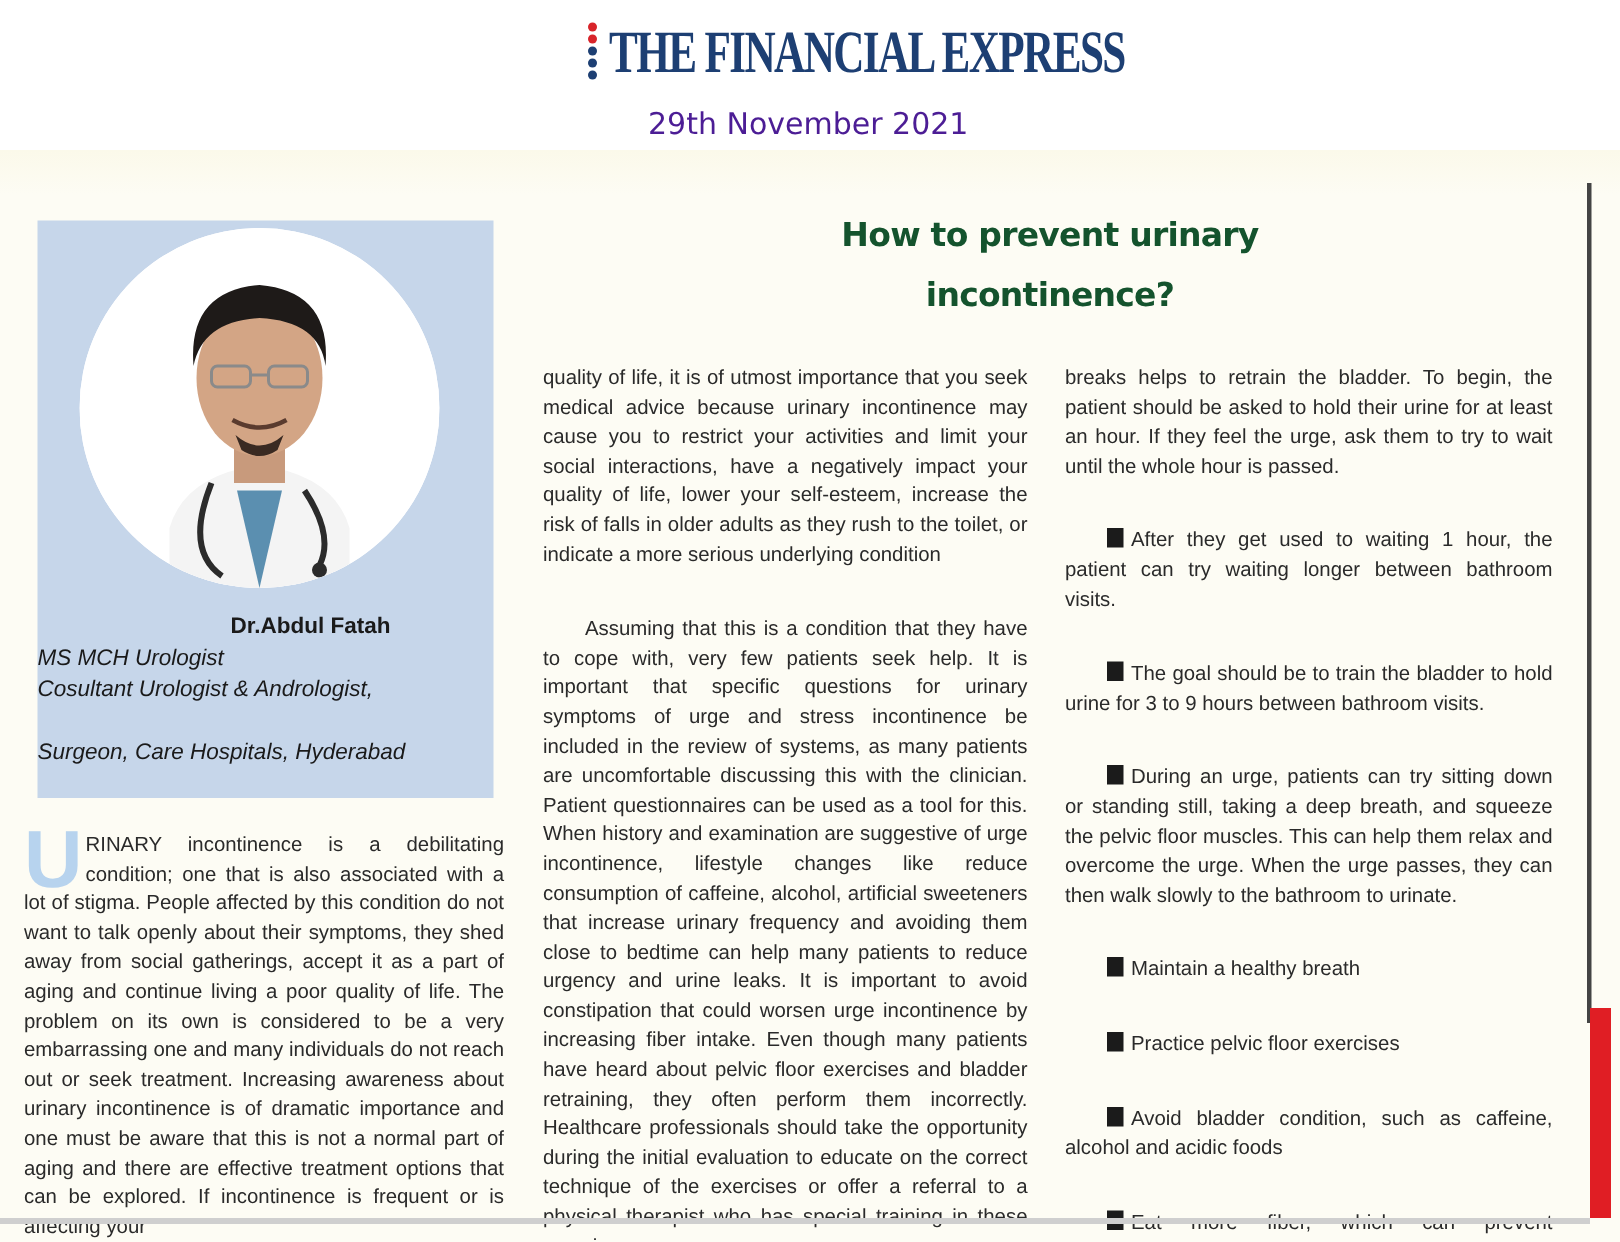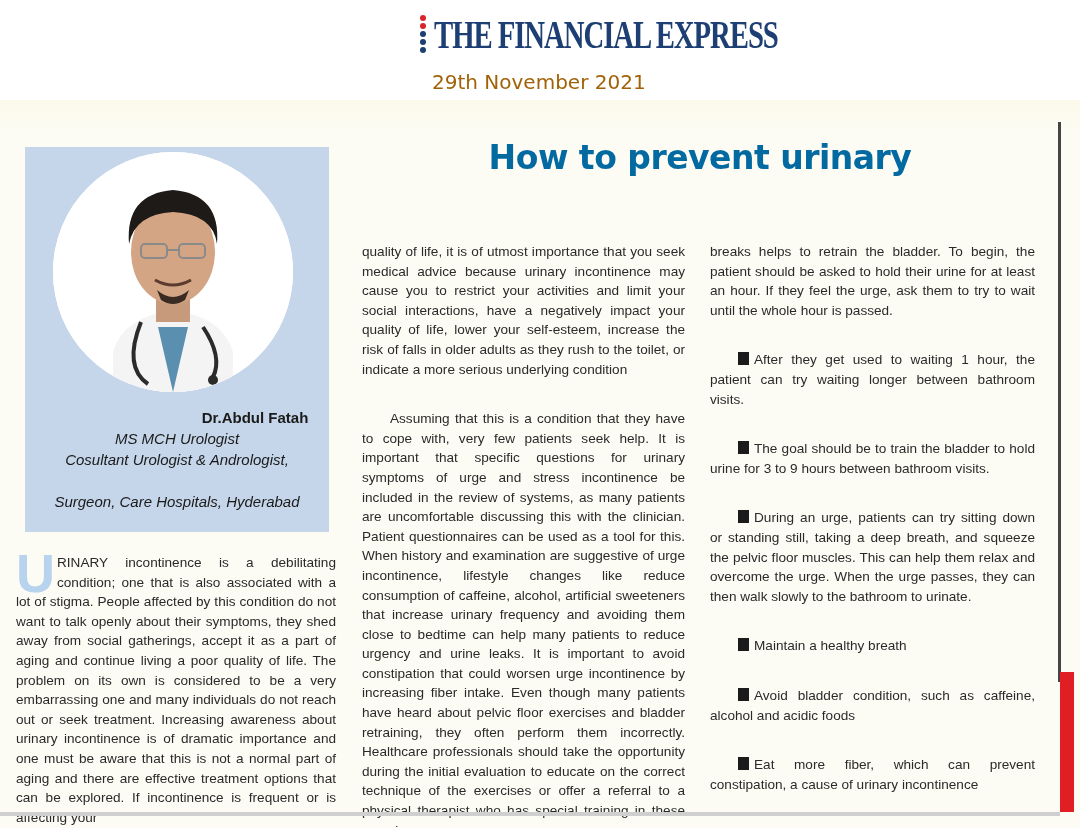--- a/index.html
+++ b/index.html
@@ -1,34 +1,34 @@
 <!DOCTYPE html>
 <html><head>
   <meta charset="utf-8">
   <style>
     * { box-sizing: border-box; margin: 0; padding: 0; }
     html, body { width: 1080px; height: 828px; overflow: hidden; background: #ffffff; }
     body { position: relative; font-family: "Liberation Sans", sans-serif; color: #2a2a2a; }
 
     .masthead { position: absolute; left: 0; top: 0; width: 1080px; height: 100px; background: #ffffff; }
-    .logo { position: absolute; left: 416px; top: 10px; height: 50px; display: flex; align-items: center; }
+    .logo { position: absolute; left: 388px; top: 10px; height: 50px; display: flex; align-items: center; }
     .logo-mark { width: 14px; height: 44px; position: relative; margin-right: 4px; }
     .logo-mark span { position: absolute; left: 4px; width: 6px; height: 6px; border-radius: 50%; }
     .logo-text { font-family: "Liberation Serif", serif; font-weight: bold; font-size: 40px; color: #1d3f73; letter-spacing: -1.5px; transform: scaleX(0.72); transform-origin: left center; white-space: nowrap; line-height: 44px; }
-    .pub-date { position: absolute; left: 432px; top: 70px; font-family: "DejaVu Sans", sans-serif; font-size: 20px; color: #a16207; }
+    .pub-date { position: absolute; left: 432px; top: 70px; font-family: "DejaVu Sans", sans-serif; font-size: 20px; color: #4c1d95; }
 
     .page { position: absolute; left: 0; top: 100px; width: 1080px; height: 728px; background: #fdfcf4; }
     .page-top-shade { position: absolute; left: 0; top: 100px; width: 1080px; height: 30px; background: linear-gradient(#fbf9ea, #fdfcf4); }
 
     .bio-box { position: absolute; left: 25px; top: 147px; width: 304px; height: 385px; background: #c6d6ea; }
     .photo { position: absolute; left: 28px; top: 5px; width: 240px; height: 240px; border-radius: 50%; background: #ffffff; overflow: hidden; }
-    .bio-name { position: absolute; left: 0; top: 262px; width: 364px; text-align: center; font-weight: bold; font-size: 15px; color: #1a1a1a; margin-left: 48px; }
-    .bio-line { position: absolute; left: 0; width: 304px; text-align: center; font-style: italic; font-size: 15px; color: #1a1a1a; }
+    .bio-name { position: absolute; left: 0; top: 262px; width: 364px; text-align: center; font-weight: bold; font-size: 15px; color: #1a1a1a; }
+    .bio-line { position: absolute; left: 0; width: 304px; font-style: italic; font-size: 15px; color: #1a1a1a; }
 
-    .headline { position: absolute; left: 400px; top: 138px; width: 600px; text-align: center; font-family: "DejaVu Sans", sans-serif; font-weight: bold; font-size: 33px; line-height: 40px; color: #0369a1; letter-spacing: -0.5px; }
+    .headline { position: absolute; left: 400px; top: 138px; width: 600px; text-align: center; font-family: "DejaVu Sans", sans-serif; font-weight: bold; font-size: 22px; line-height: 40px; color: #14532d; letter-spacing: -0.5px; }
 
     .col { position: absolute; font-family: "Liberation Sans", sans-serif; font-size: 13.6px; line-height: 19.6px; color: #2a2a2a; }
     .col p { text-align: justify; text-align-last: auto; }
     .col .indent { text-indent: 28px; margin-top: 30px; }
     .col .bullet::before { content: ""; display: inline-block; width: 11px; height: 13px; background: #1b1b1b; margin-right: 5px; vertical-align: -1px; }
 
     .col1 { left: 16px; top: 553px; width: 320px; }
     .col2 { left: 362px; top: 242px; width: 323px; }
     .col3 { left: 710px; top: 242px; width: 325px; }
 
@@ -78,37 +78,39 @@
     </svg>
   </div>
   <div class="bio-name">Dr.Abdul Fatah</div>
   <div class="bio-line" style="top:283px;">MS MCH Urologist</div>
   <div class="bio-line" style="top:304px;">Cosultant Urologist &amp; Andrologist,</div>
   <div class="bio-line" style="top:346px;">Surgeon, Care Hospitals, Hyderabad</div>
 </div>
 
 <div class="headline">
   <div>How to prevent urinary</div>
+  <div>incontinence?</div>
 </div>
 
 <div class="col col1">
   <p><span class="dropcap">U</span><span>RINARY incontinence is a debilitating condition; one that is also associated with a lot of stigma.  People affected by this condition do not want to talk openly about their symptoms, they shed away from social gatherings, accept it as a part of aging and continue living a poor quality of life. The problem on its own is considered to be a very embarrassing one and many individuals do not reach out or seek treatment. Increasing awareness about urinary incontinence is of dramatic importance and one must be aware that this is not a normal part of aging and there are effective treatment options that can be explored. If incontinence is frequent or is affecting your</span></p>
 </div>
 
 <div class="col col2">
   <p>quality of life, it is of utmost importance that you seek medical advice because urinary incontinence may cause you to restrict your activities and limit your social interactions, have a negatively impact your quality of life, lower your self-esteem, increase the risk of falls in older adults as they rush to the toilet, or indicate a more serious underlying condition</p>
   <p class="indent">Assuming that this is a condition that they have to cope with, very few patients seek help.  It is important that specific questions for urinary symptoms of urge and stress incontinence be included in the review of systems, as many patients are uncomfortable discussing this with the clinician. Patient questionnaires can be used as a tool for this.  When history and examination are suggestive of urge incontinence, lifestyle changes like reduce consumption of caffeine, alcohol, artificial sweeteners that increase urinary frequency and avoiding them close to bedtime can help many patients to reduce urgency and urine leaks. It is important to avoid constipation that could worsen urge incontinence by increasing fiber intake. Even though many patients have heard about pelvic floor exercises and bladder retraining, they often perform them incorrectly. Healthcare professionals should take the opportunity during the initial evaluation to educate on the correct technique of the exercises or offer a referral to a physical therapist who has special training in these exercises.</p>
   <p class="indent bullet"><span>Asking the patient to have scheduled bathroom</span></p>
 </div>
 
 <div class="col col3">
   <p>breaks helps to retrain the bladder. To begin, the patient should be asked to hold their urine for at least an hour. If they feel the urge, ask them to try to wait until the whole hour is passed.</p>
   <p class="indent bullet"><span>After they get used to waiting 1 hour, the patient can try waiting longer between bathroom visits.</span></p>
   <p class="indent bullet"><span>The goal should be to train the bladder to hold urine for 3 to 9 hours between bathroom visits.</span></p>
   <p class="indent bullet"><span>During an urge, patients can try sitting down or standing still, taking a deep breath, and squeeze the pelvic floor muscles. This can help them relax and overcome the urge. When the urge passes, they can then walk slowly to the bathroom to urinate.</span></p>
   <p class="indent bullet"><span>Maintain a healthy breath</span></p>
+  <p class="indent bullet"><span>Practice pelvic floor exercises</span></p>
   <p class="indent bullet"><span>Avoid bladder condition, such as caffeine, alcohol and acidic foods</span></p>
   <p class="indent bullet"><span>Eat more fiber, which can prevent constipation, a cause of urinary incontinence</span></p>
 </div>
 
 <div class="rule-right"></div>
 <div class="red-bar"></div>
 <div class="bottom-rule"></div>
 
 </body></html>

